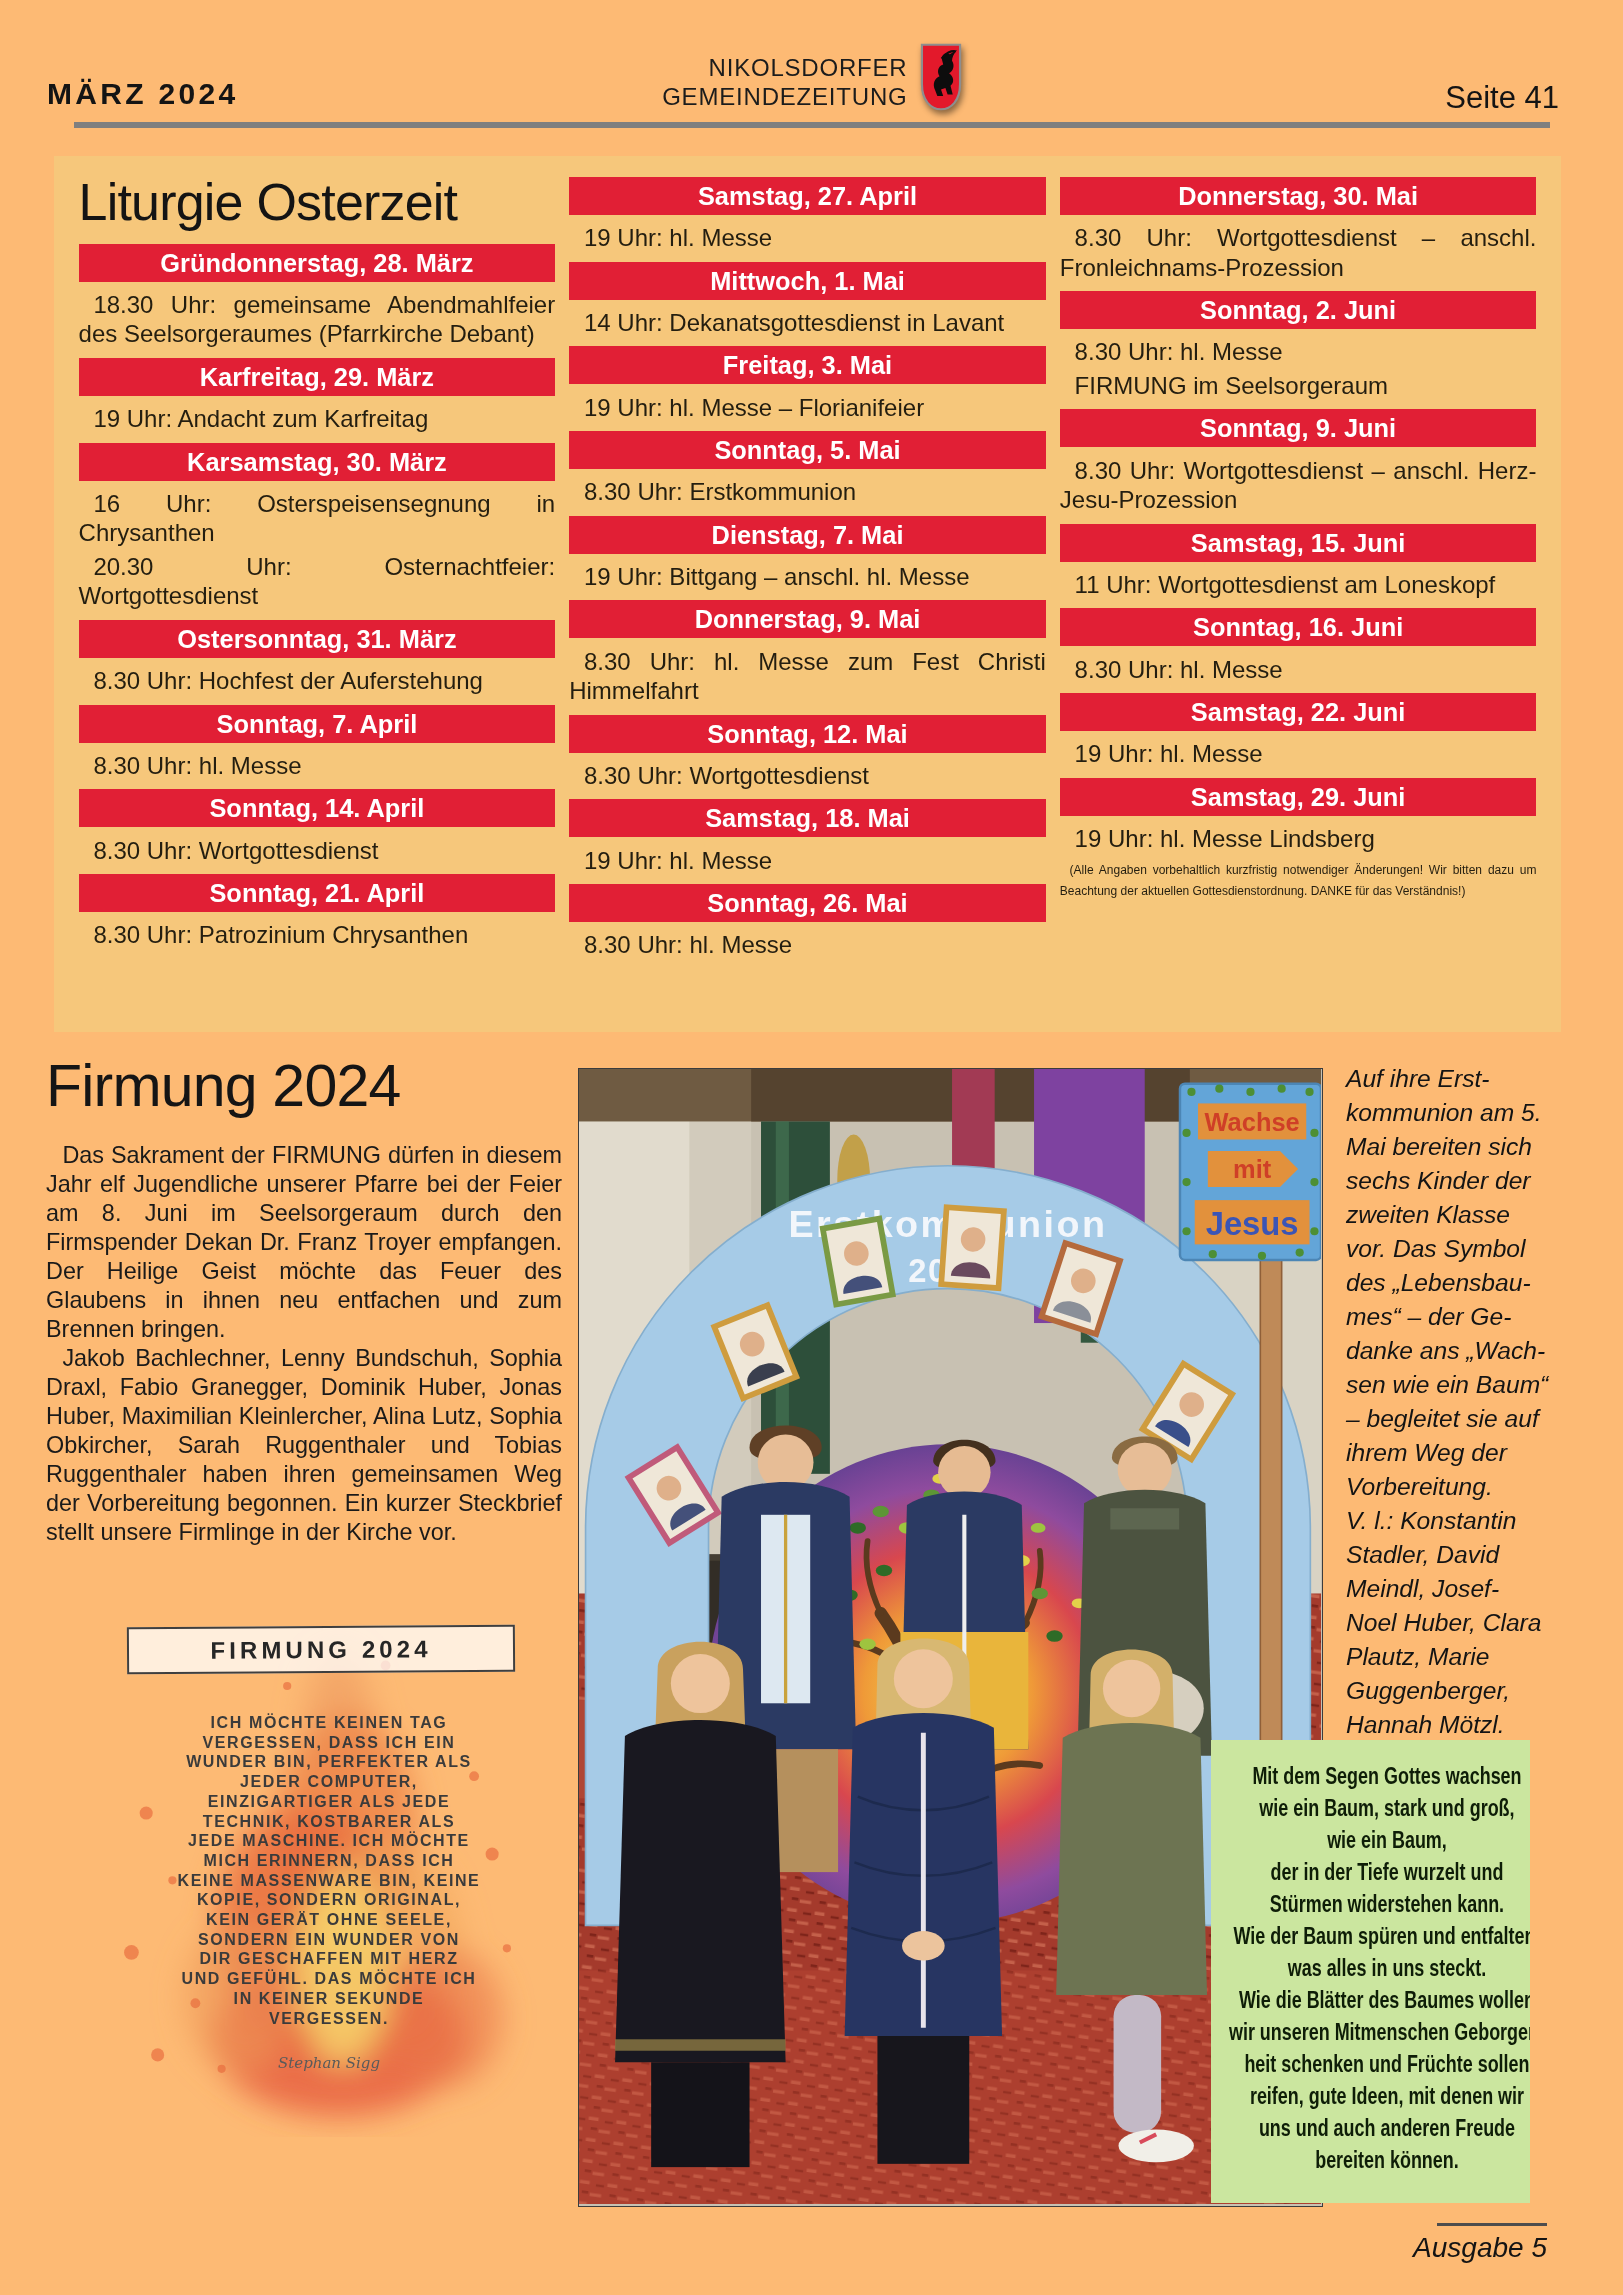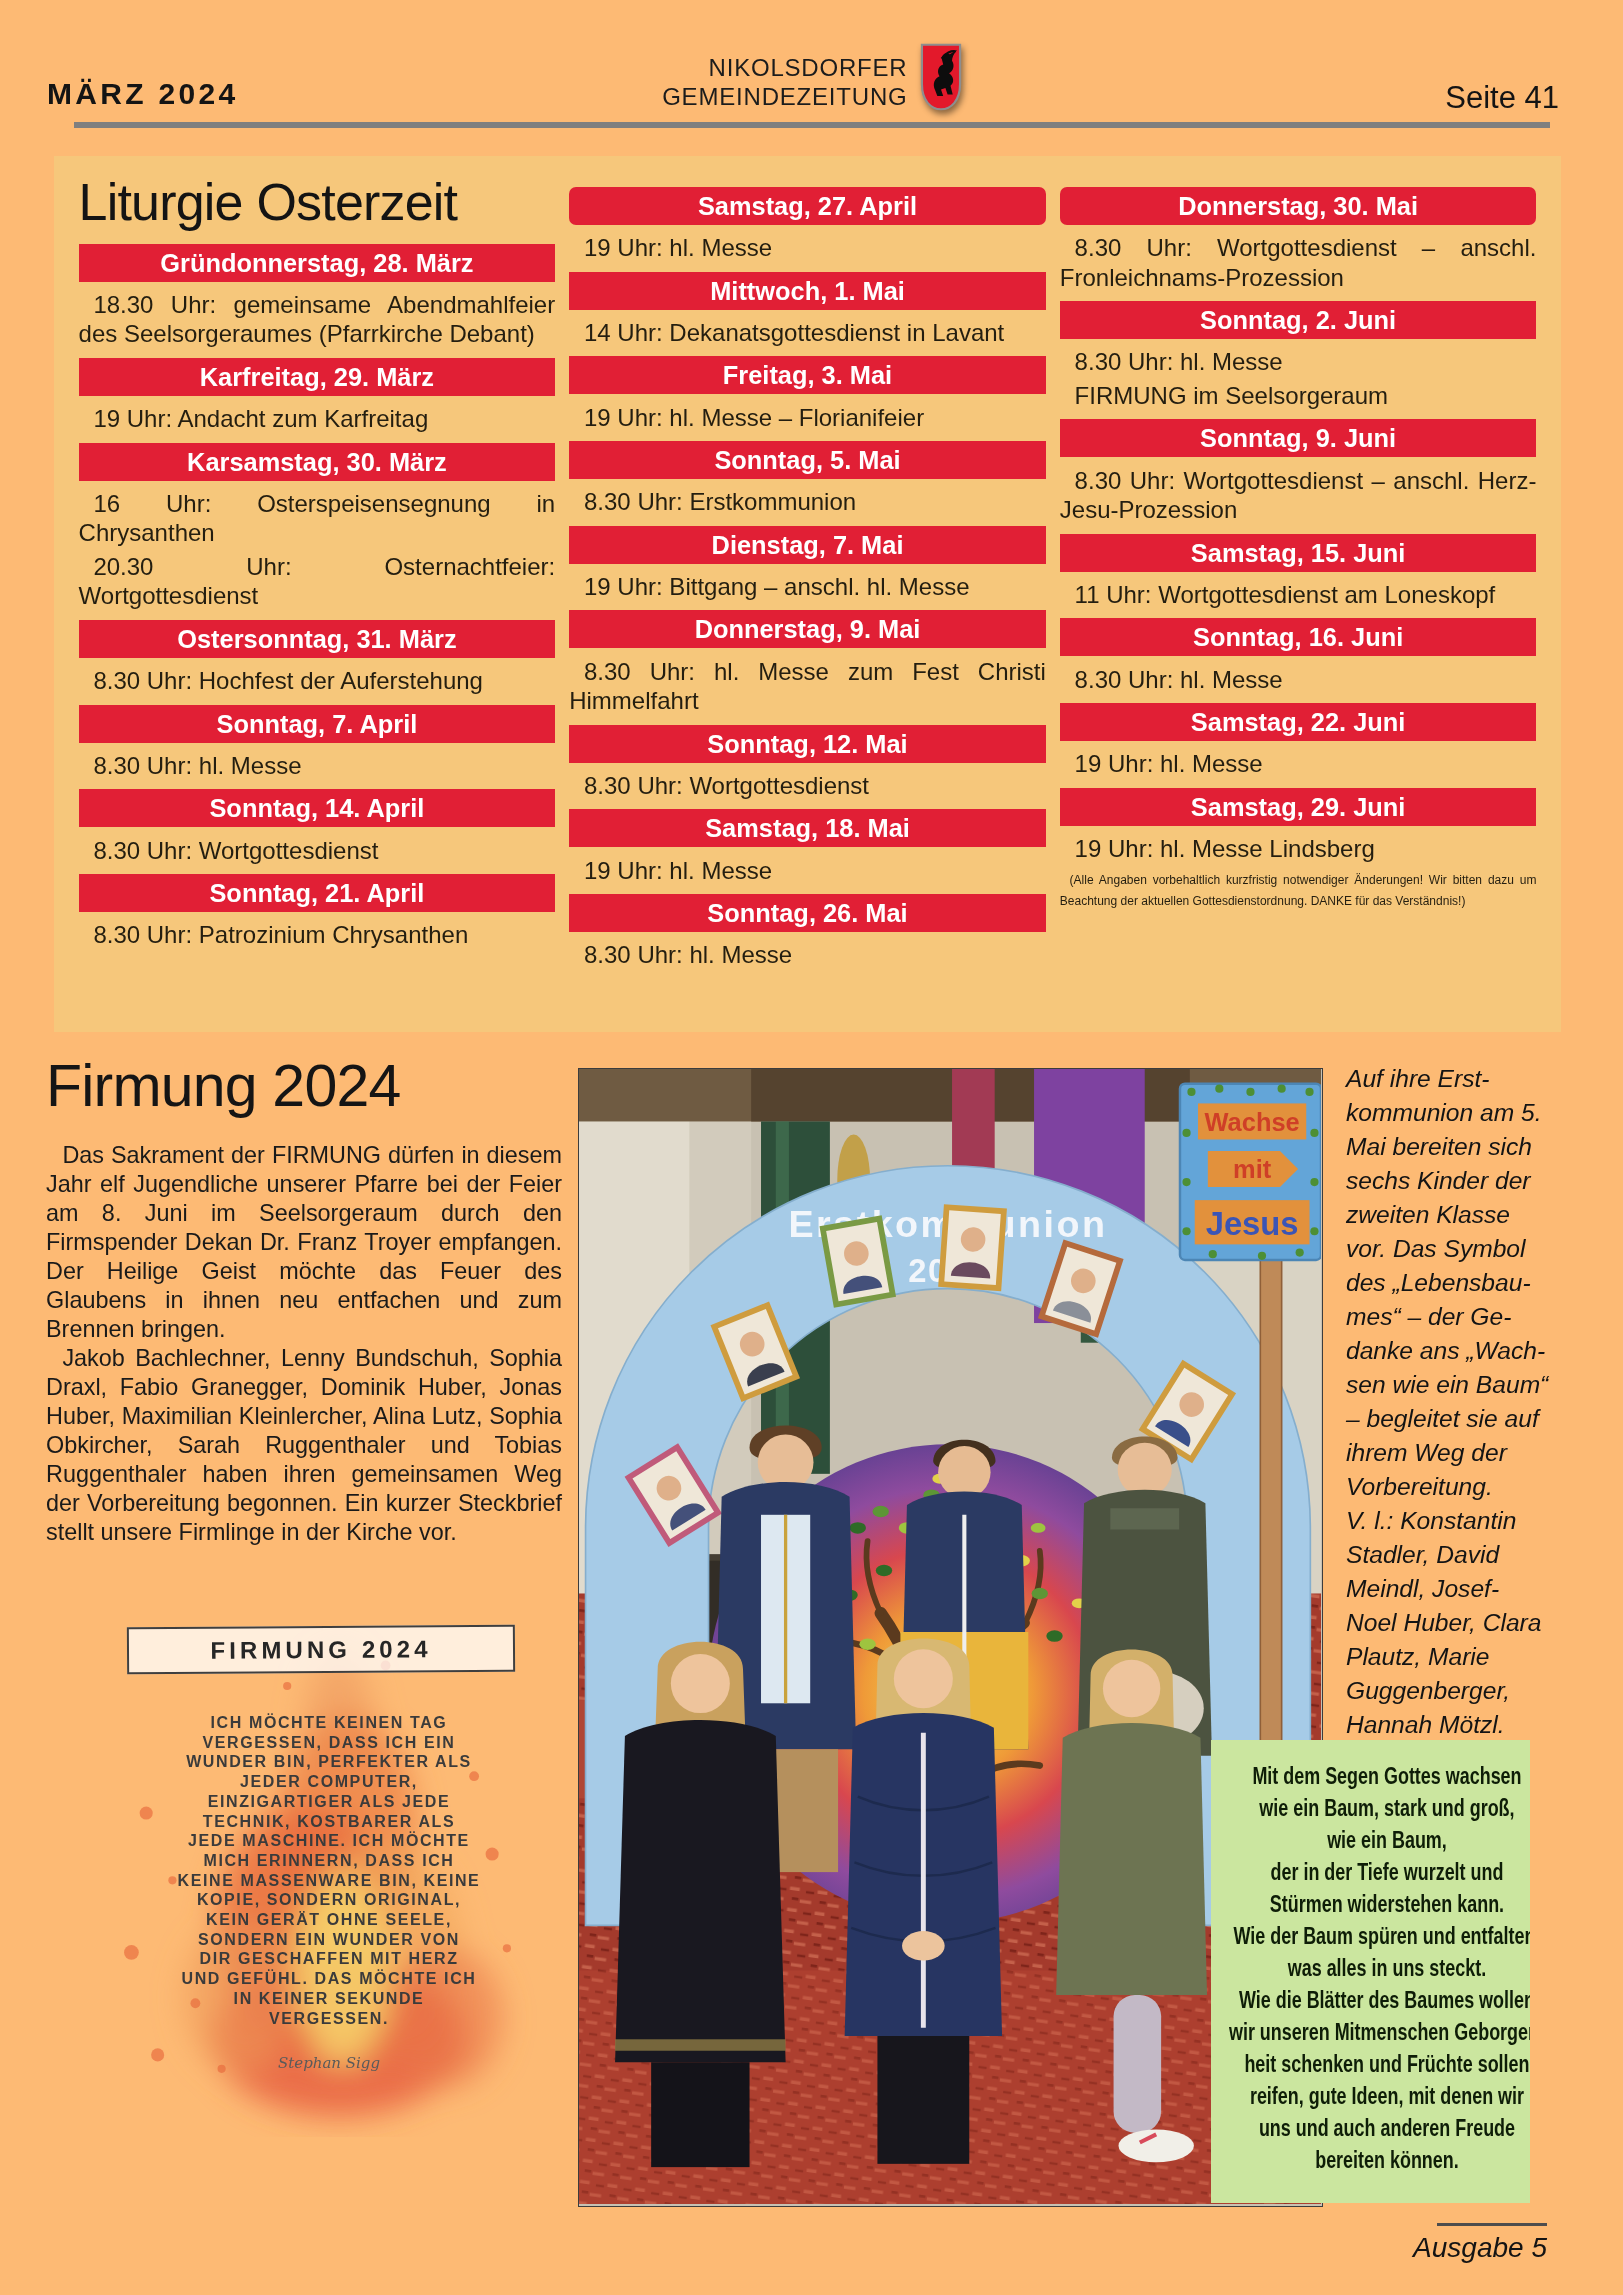--- a/index.html
+++ b/index.html
@@ -17,21 +17,21 @@
   .page-num{position:absolute;right:64px;top:80px;font-size:31px;color:#141414;}
   .header-rule{position:absolute;left:74px;top:122px;width:1476px;height:5.7px;background:#7f7f7f;}
 
   
   .liturgy{position:absolute;left:54px;top:156px;width:1507px;height:876px;background:#f6c77b;
            box-sizing:border-box;padding:13px 24.6px 9.8px;display:flex;gap:14px;overflow:hidden;}
   .lit-col{flex:1;min-width:0;}
   .lit-title{font-size:52px;font-weight:400;color:#141414;letter-spacing:-0.8px;margin:3.3px 0 11.5px 0;}
   .lit-date{background:#e11f35;color:#ffffff;font-weight:bold;font-size:25.4px;text-align:center;
             height:38px;line-height:38px;margin:9px 0 8.2px;}
-  .lit-col.no-title .lit-date:first-child{margin-top:18px;border-radius:7px;}
+  .lit-col.no-title .lit-date:first-child{margin-top:8px;}
   .lit-entry{font-size:24px;line-height:29.5px;color:#241e10;text-align:justify;
              margin:0 0 4.1px;text-indent:14.8px;}
   .lit-note{font-size:12px;line-height:21px;color:#241e10;text-align:justify;margin-top:6.6px;text-indent:9.8px;}
 
   
   .article-title{position:absolute;left:46px;top:1052px;font-size:59px;font-weight:400;
                  color:#151515;margin:0;letter-spacing:-0.8px;}
   .article-body{position:absolute;left:46px;top:1141px;width:516px;}
   .article-body p{font-size:23.4px;line-height:29px;text-align:justify;color:#1a1a1a;
                   margin:0;text-indent:16.4px;}

